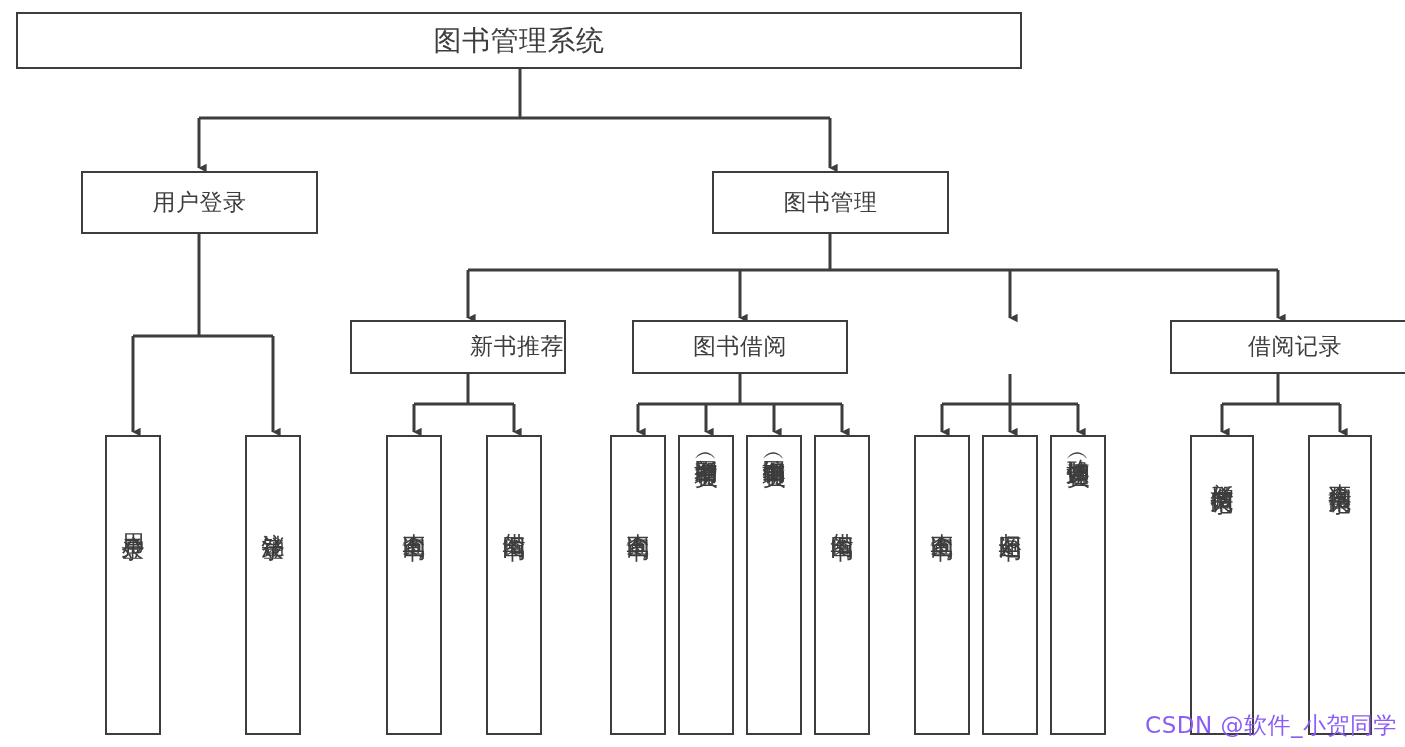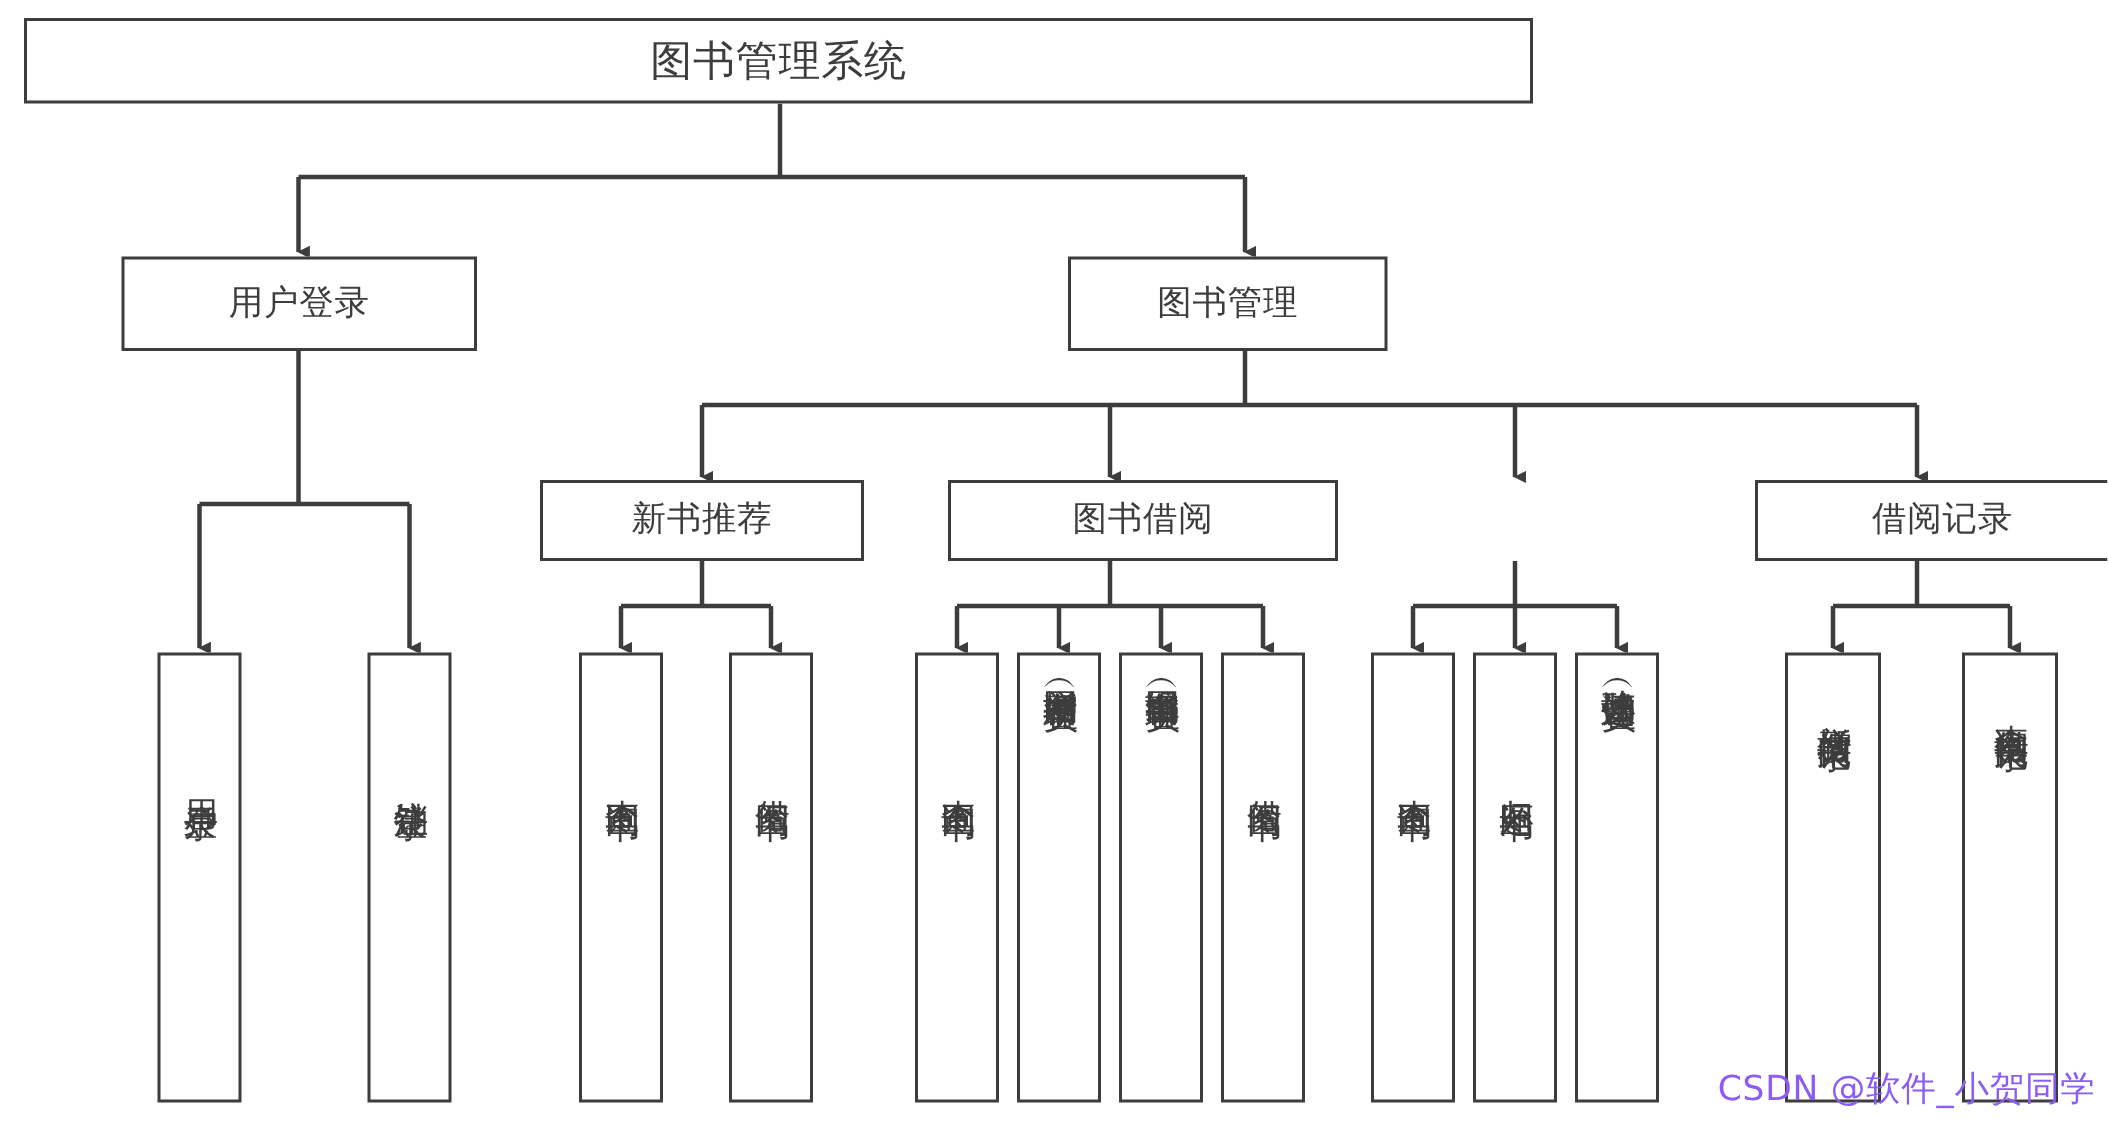--- a/index.html
+++ b/index.html
@@ -137,28 +137,28 @@
     </g>
   </svg>
 
   <div class="node horiz root" style="left:16px; top:12px; width:1006px; height:57px;">
     <span class="node-label">图书管理系统</span>
   </div>
 
   <div class="node horiz" style="left:81px; top:171px; width:237px; height:63px;">
     <span class="node-label">用户登录</span>
   </div>
-  <div class="node horiz" style="left:712px; top:171px; width:213px; height:63px;">
+  <div class="node horiz" style="left:712px; top:171px; width:237px; height:63px;">
     <span class="node-label">图书管理</span>
   </div>
 
-  <div class="node horiz" style="left:360px; top:320px; width:216px; height:54px;">
+  <div class="node horiz" style="left:350px; top:320px; width:216px; height:54px;justify-content:flex-end;">
     <span class="node-label">新书推荐</span>
   </div>
-  <div class="node horiz" style="left:632px; top:320px; width:260px; height:54px;">
+  <div class="node horiz" style="left:632px; top:320px; width:216px; height:54px;">
     <span class="node-label">图书借阅</span>
   </div>
   <div class="node horiz" style="left:1170px; top:320px; width:250px; height:54px;">
     <span class="node-label">借阅记录</span>
   </div>
 
   <div class="node vert" style="left:105px; top:435px; width:56px; height:300px; padding-top:78px;">
     <span class="node-label">用户登录</span>
   </div>
   <div class="node vert" style="left:245px; top:435px; width:56px; height:300px; padding-top:78px;">

